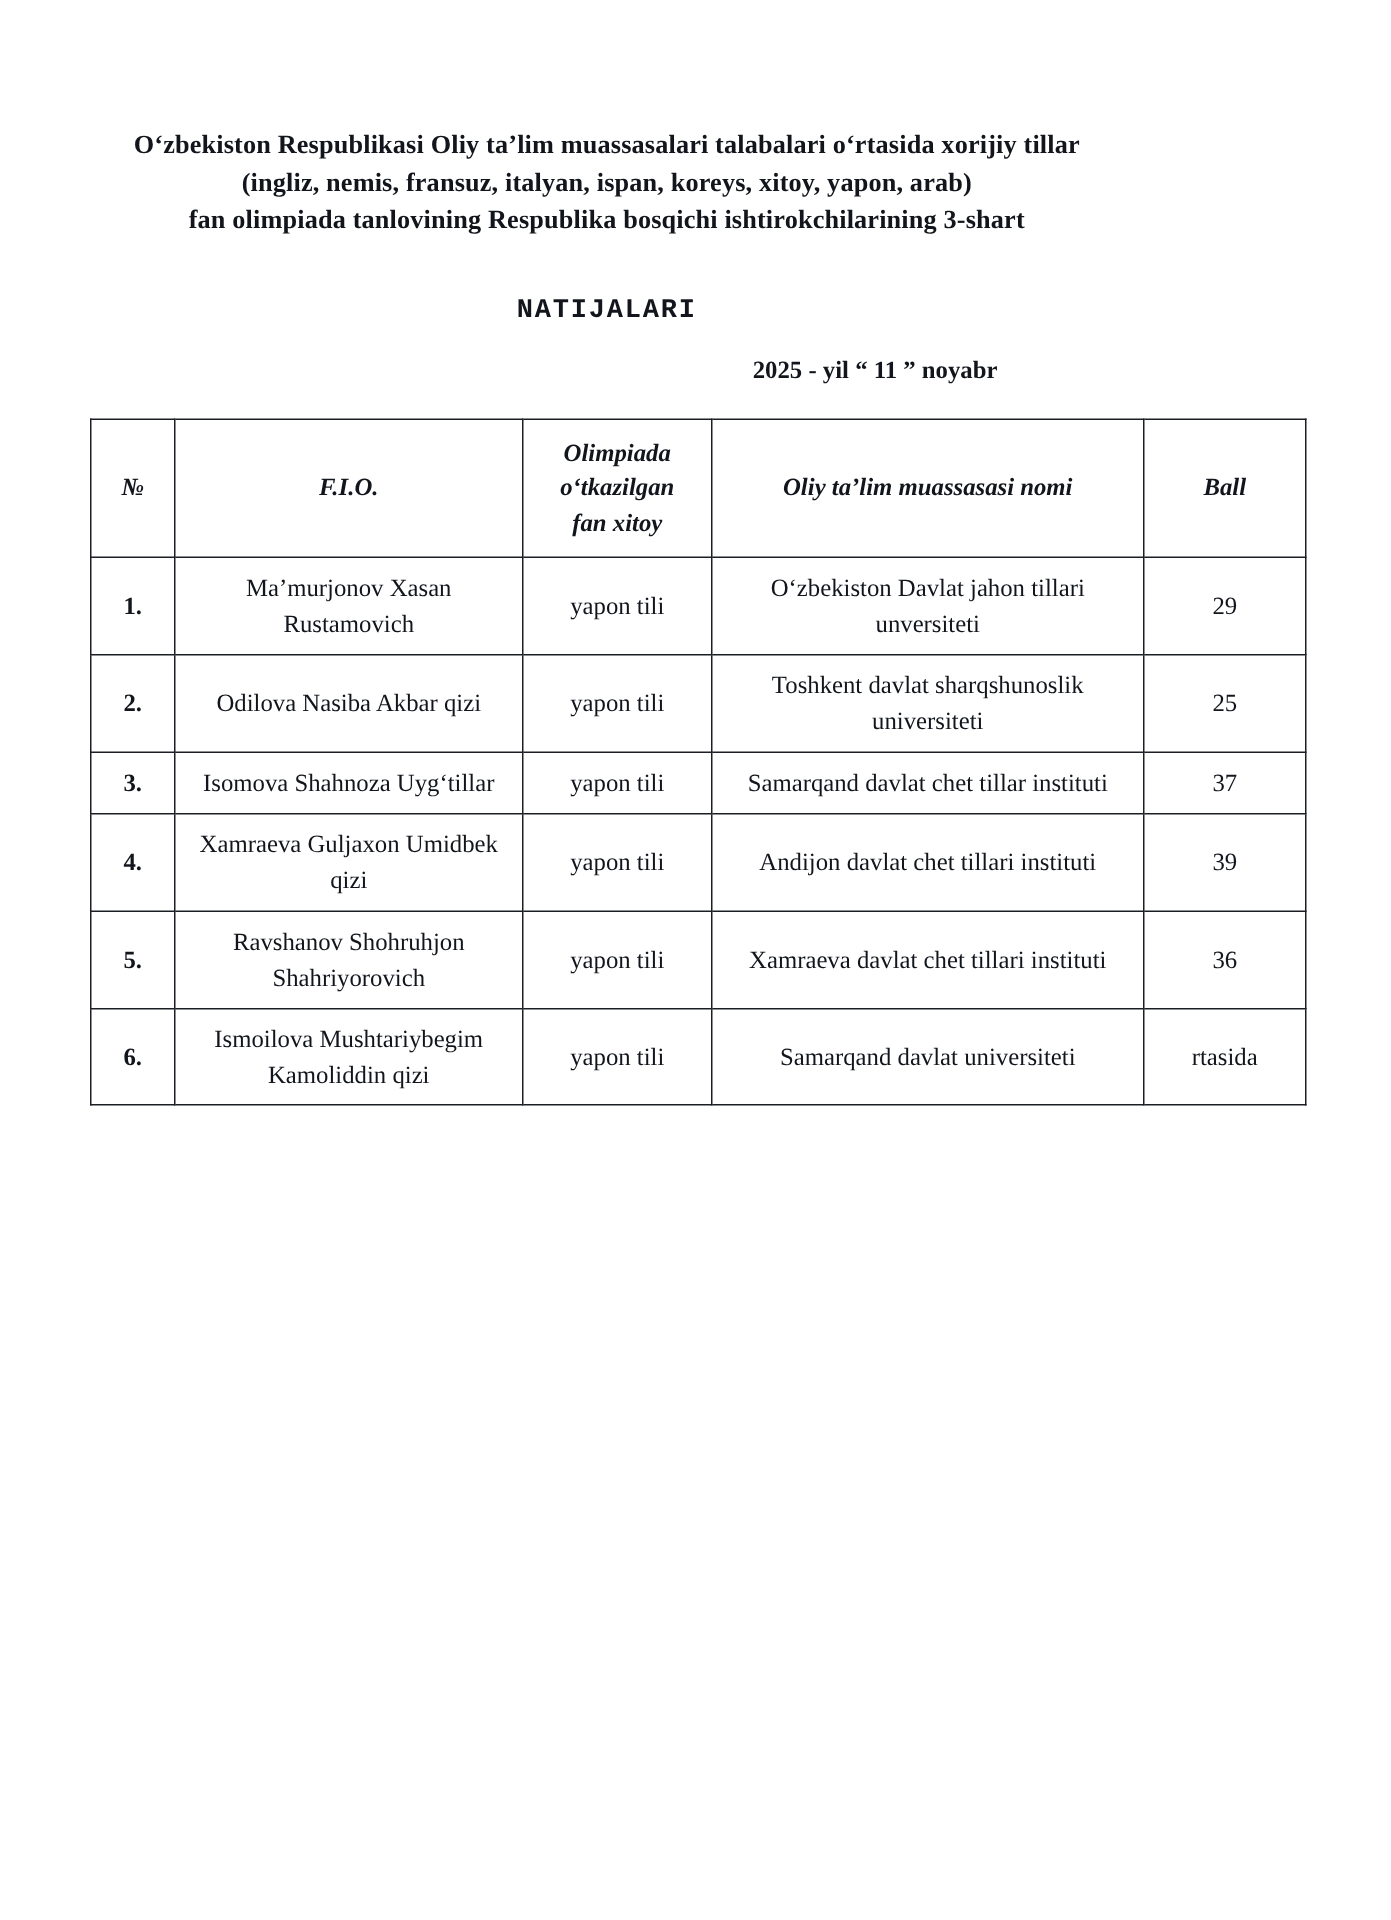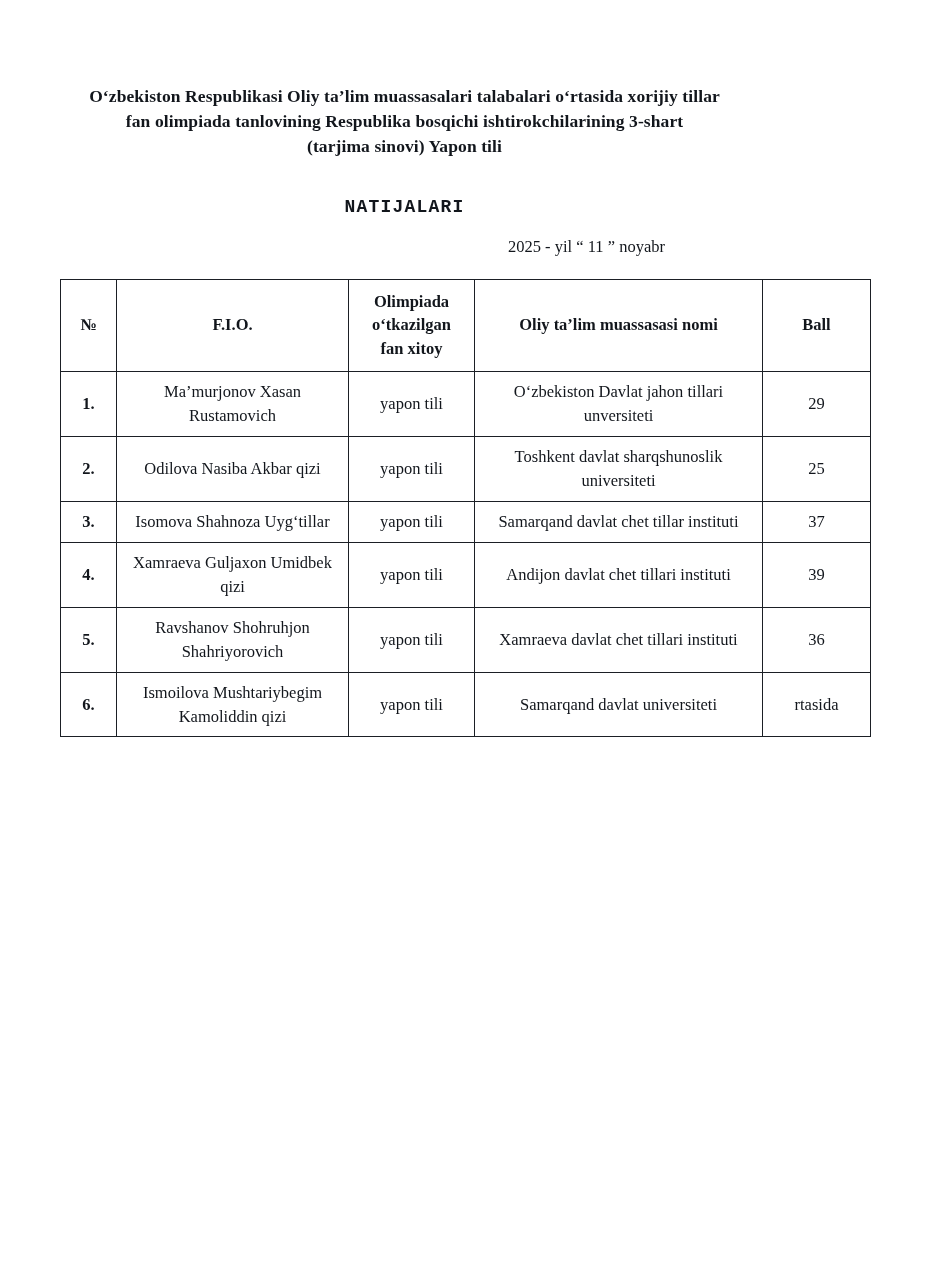--- a/index.html
+++ b/index.html
@@ -37,21 +37,21 @@
   .results-word {
     text-align: center;
     font-weight: bold;
     font-size: 18px;
     letter-spacing: 1.2px;
     margin-top: 38px;
     font-family: Liberation Mono, monospace;
   }
   .date-line {
     text-align: right;
-    font-weight: normal;
+    font-weight: bold;
     font-size: 16.5px;
     margin-top: 20px;
     padding-right: 84px;
   }
   table.results {
     margin: 22px auto 0 auto;
     border-collapse: collapse;
     width: 810px;
     table-layout: fixed;
   }
@@ -60,20 +60,21 @@
     border: 1.6px solid #1b1f25;
     text-align: center;
     vertical-align: middle;
     font-size: 16.5px;
     line-height: 1.45;
     padding: 8px 6px;
   }
   table.results thead th {
     font-weight: bold;
     padding: 10px 6px;
+    font-style: italic;
   }
   .col-num { width: 56px; }
   .col-fio { width: 232px; }
   .col-subject { width: 126px; }
   .col-univ { width: 288px; }
   .col-ball { width: 108px; }
   td.num {
     font-weight: bold;
     font-size: 16.5px;
   }
@@ -88,22 +89,22 @@
     padding-bottom: 12px;
   }
 </style>
 </head>
 <body>
 
 <div class="page">
 
   <div class="doc-title">
     <span class="line">O‘zbekiston Respublikasi Oliy ta’lim muassasalari talabalari o‘rtasida xorijiy tillar</span>
+    <span class="line">(ingliz, nemis, fransuz, italyan, ispan, koreys, xitoy, yapon, arab)</span>
     <span class="line">fan olimpiada tanlovining Respublika bosqichi ishtirokchilarining 3-shart</span>
-    <span class="line">(tarjima sinovi) Yapon tili</span>
   </div>
 
   <div class="results-word">NATIJALARI</div>
 
   <div class="date-line">2025 - yil “ 11 ” noyabr</div>
 
   <table class="results">
     <colgroup>
       <col class="col-num">
       <col class="col-fio">

